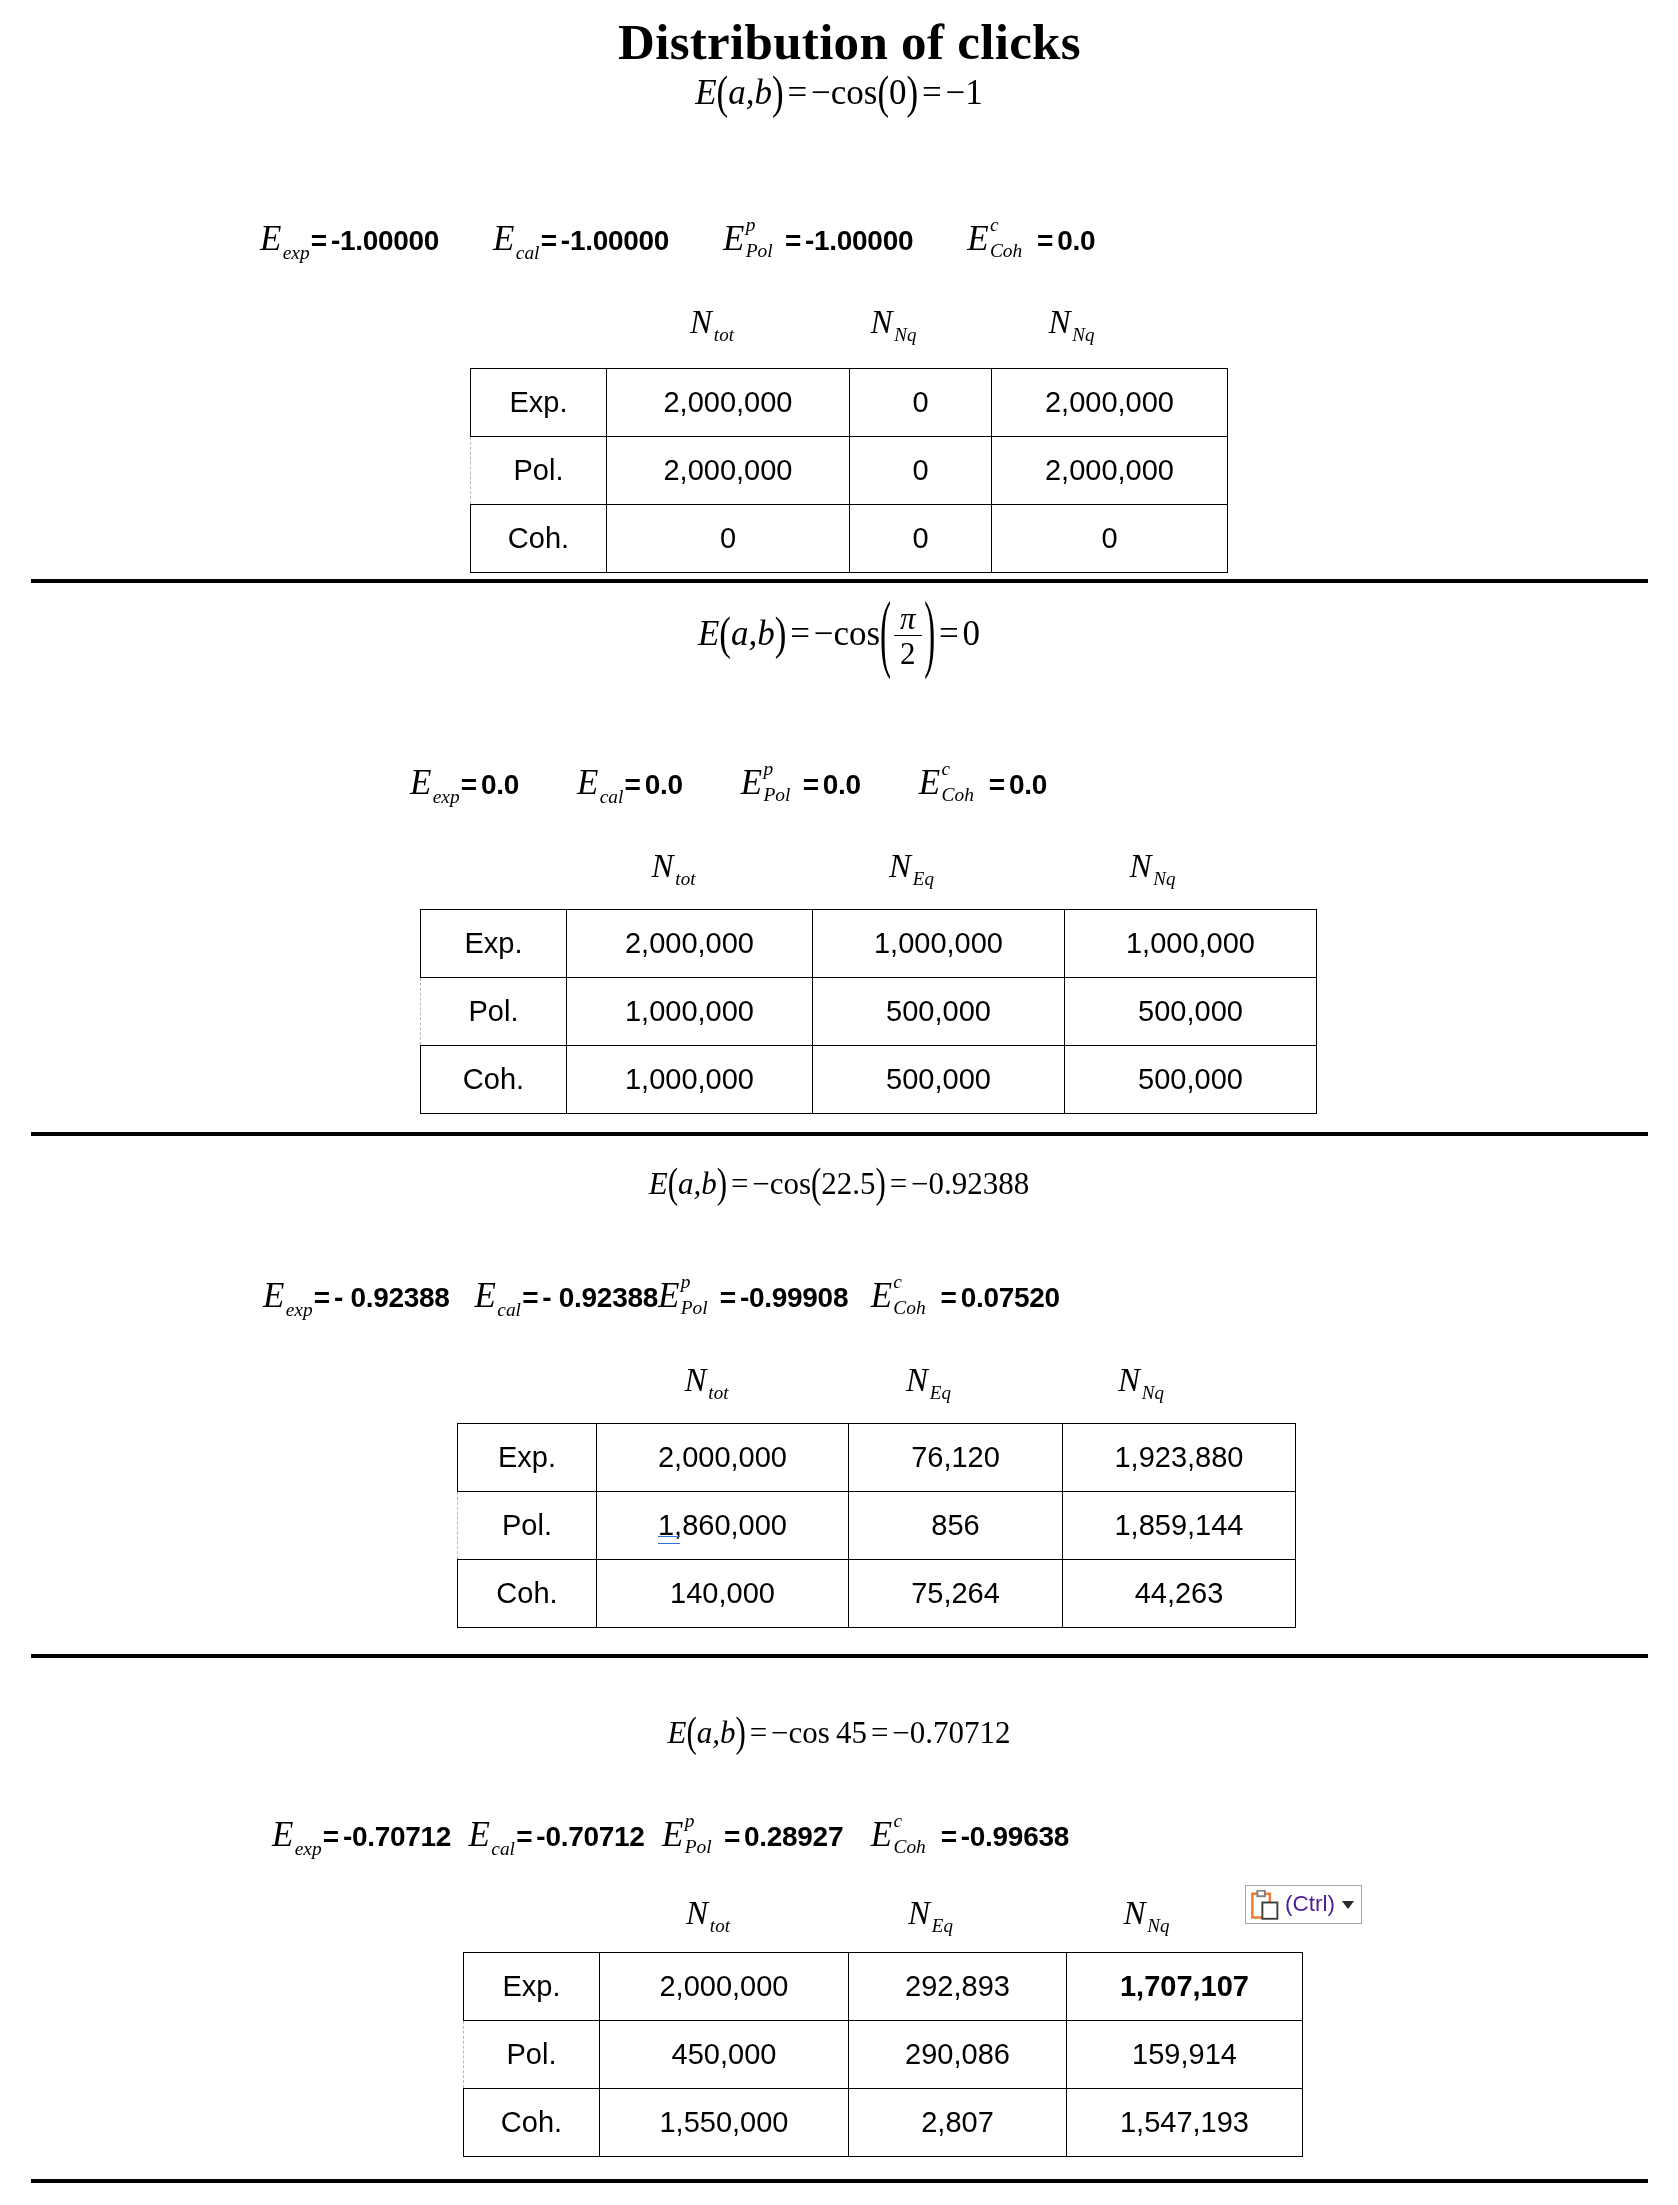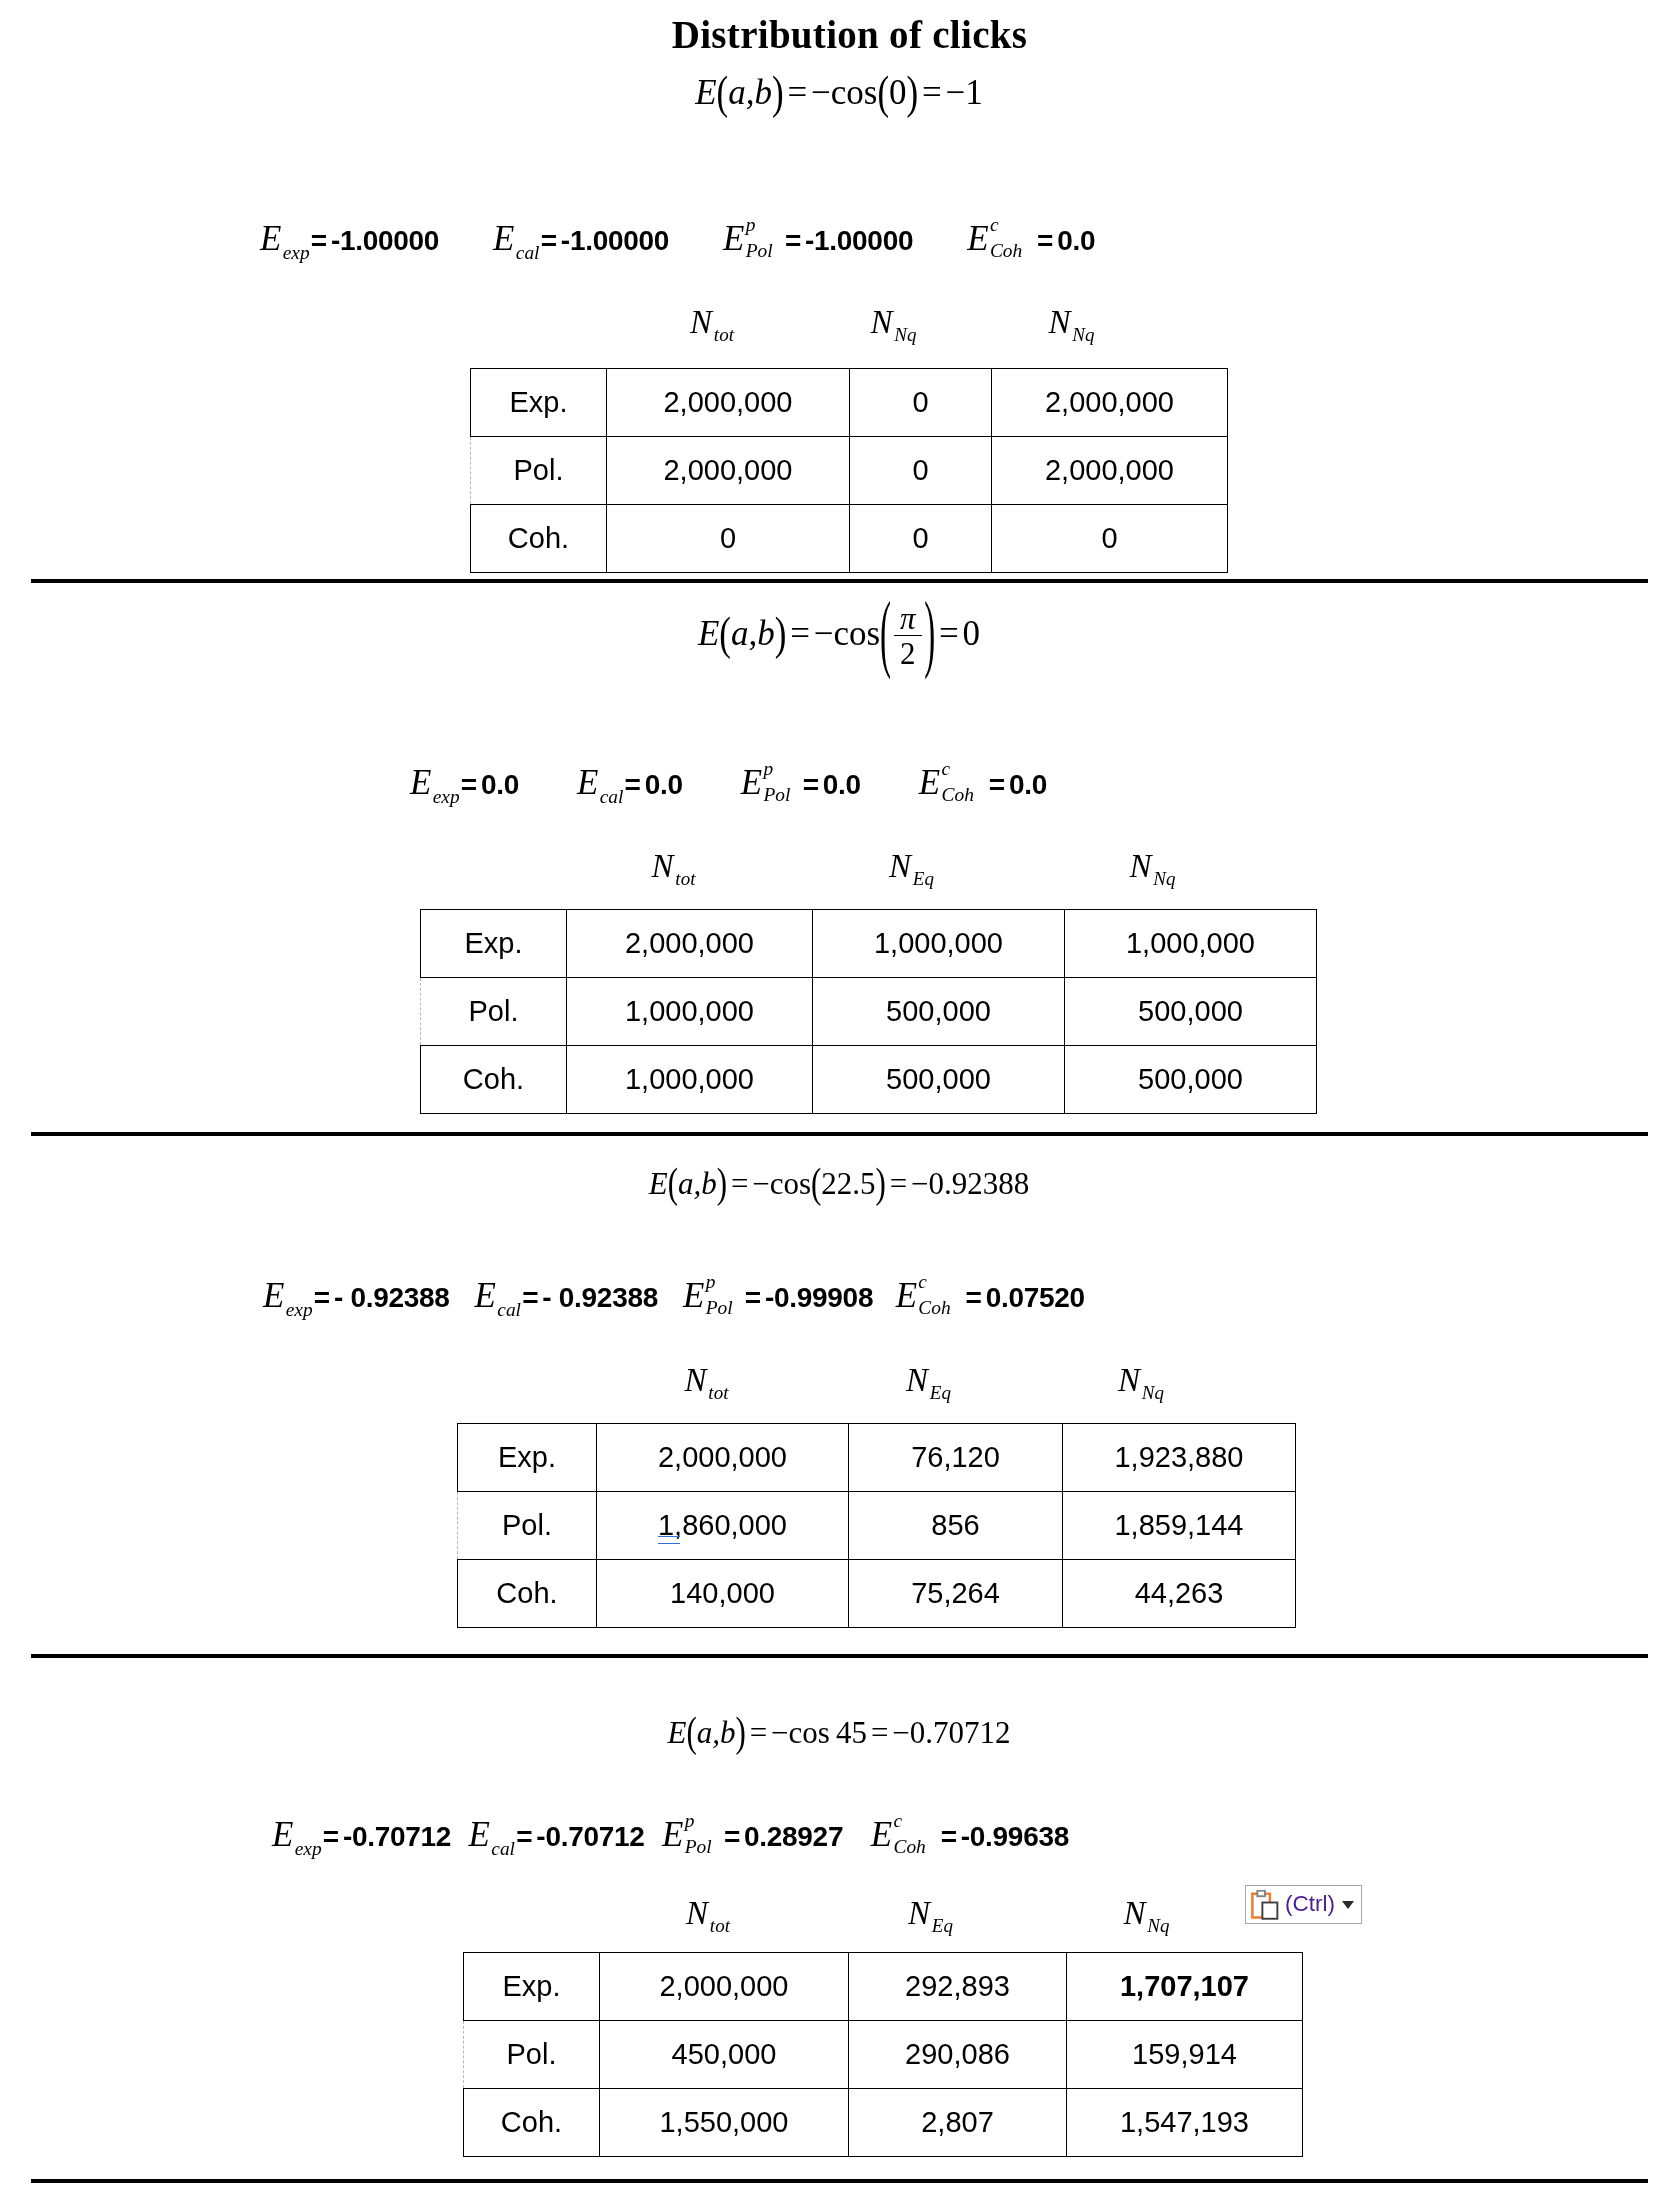--- a/index.html
+++ b/index.html
@@ -21,21 +21,21 @@
     width: 1678px;
     height: 2205px;
     padding: 0;
   }
 
   
   .doc-title {
     text-align: center;
     font-family: "Liberation Serif", serif;
     font-weight: bold;
-    font-size: 39px;
+    font-size: 51px;
     letter-spacing: 0.3px;
     padding-top: 13.8px;
     line-height: 1.1;
     padding-left: 21px;
   }
 
   
   .math {
     font-family: "Liberation Serif", serif;
     font-size: 35px;
@@ -375,21 +375,21 @@
       <span class="math" style="font-size:31px;">
         <span class="it">E</span><span class="paren">(</span><span class="it">a,b</span><span class="paren">)</span><span class="op">=</span><span class="up">−</span><span class="up">cos</span><span class="paren">(</span><span class="up">22.5</span><span class="paren">)</span><span class="op">=</span><span class="up">−0.92388</span>
       </span>
     </div>
   </div>
 
   <div class="abs evals" style="left:263px; top:1276px;">
     <span class="eval" style="margin-right:25px;text-align:right;">
       <span class="esym">E</span><span class="esub">exp</span><span class="eq-b">=</span><span class="evalnum">- 0.92388</span>
     </span>
-    <span class="eval" style="margin-right:25px;">
+    <span class="eval" style="">
       <span class="esym">E</span><span class="esub">cal</span><span class="eq-b">=</span><span class="evalnum">- 0.92388</span>
     </span>
     <span class="eval" style="margin-right:22.5px;">
       <span class="esym">E</span><span class="esupsub"><span class="sup">p</span><span class="sub">Pol</span></span><span style="display:inline-block;width:38px;"></span><span class="eq-b">=</span><span class="evalnum">-0.99908</span>
     </span>
     <span class="eval">
       <span class="esym">E</span><span class="esupsub"><span class="sup">c</span><span class="sub">Coh</span></span><span style="display:inline-block;width:46px;"></span><span class="eq-b">=</span><span class="evalnum">0.07520</span>
     </span>
   </div>
 

